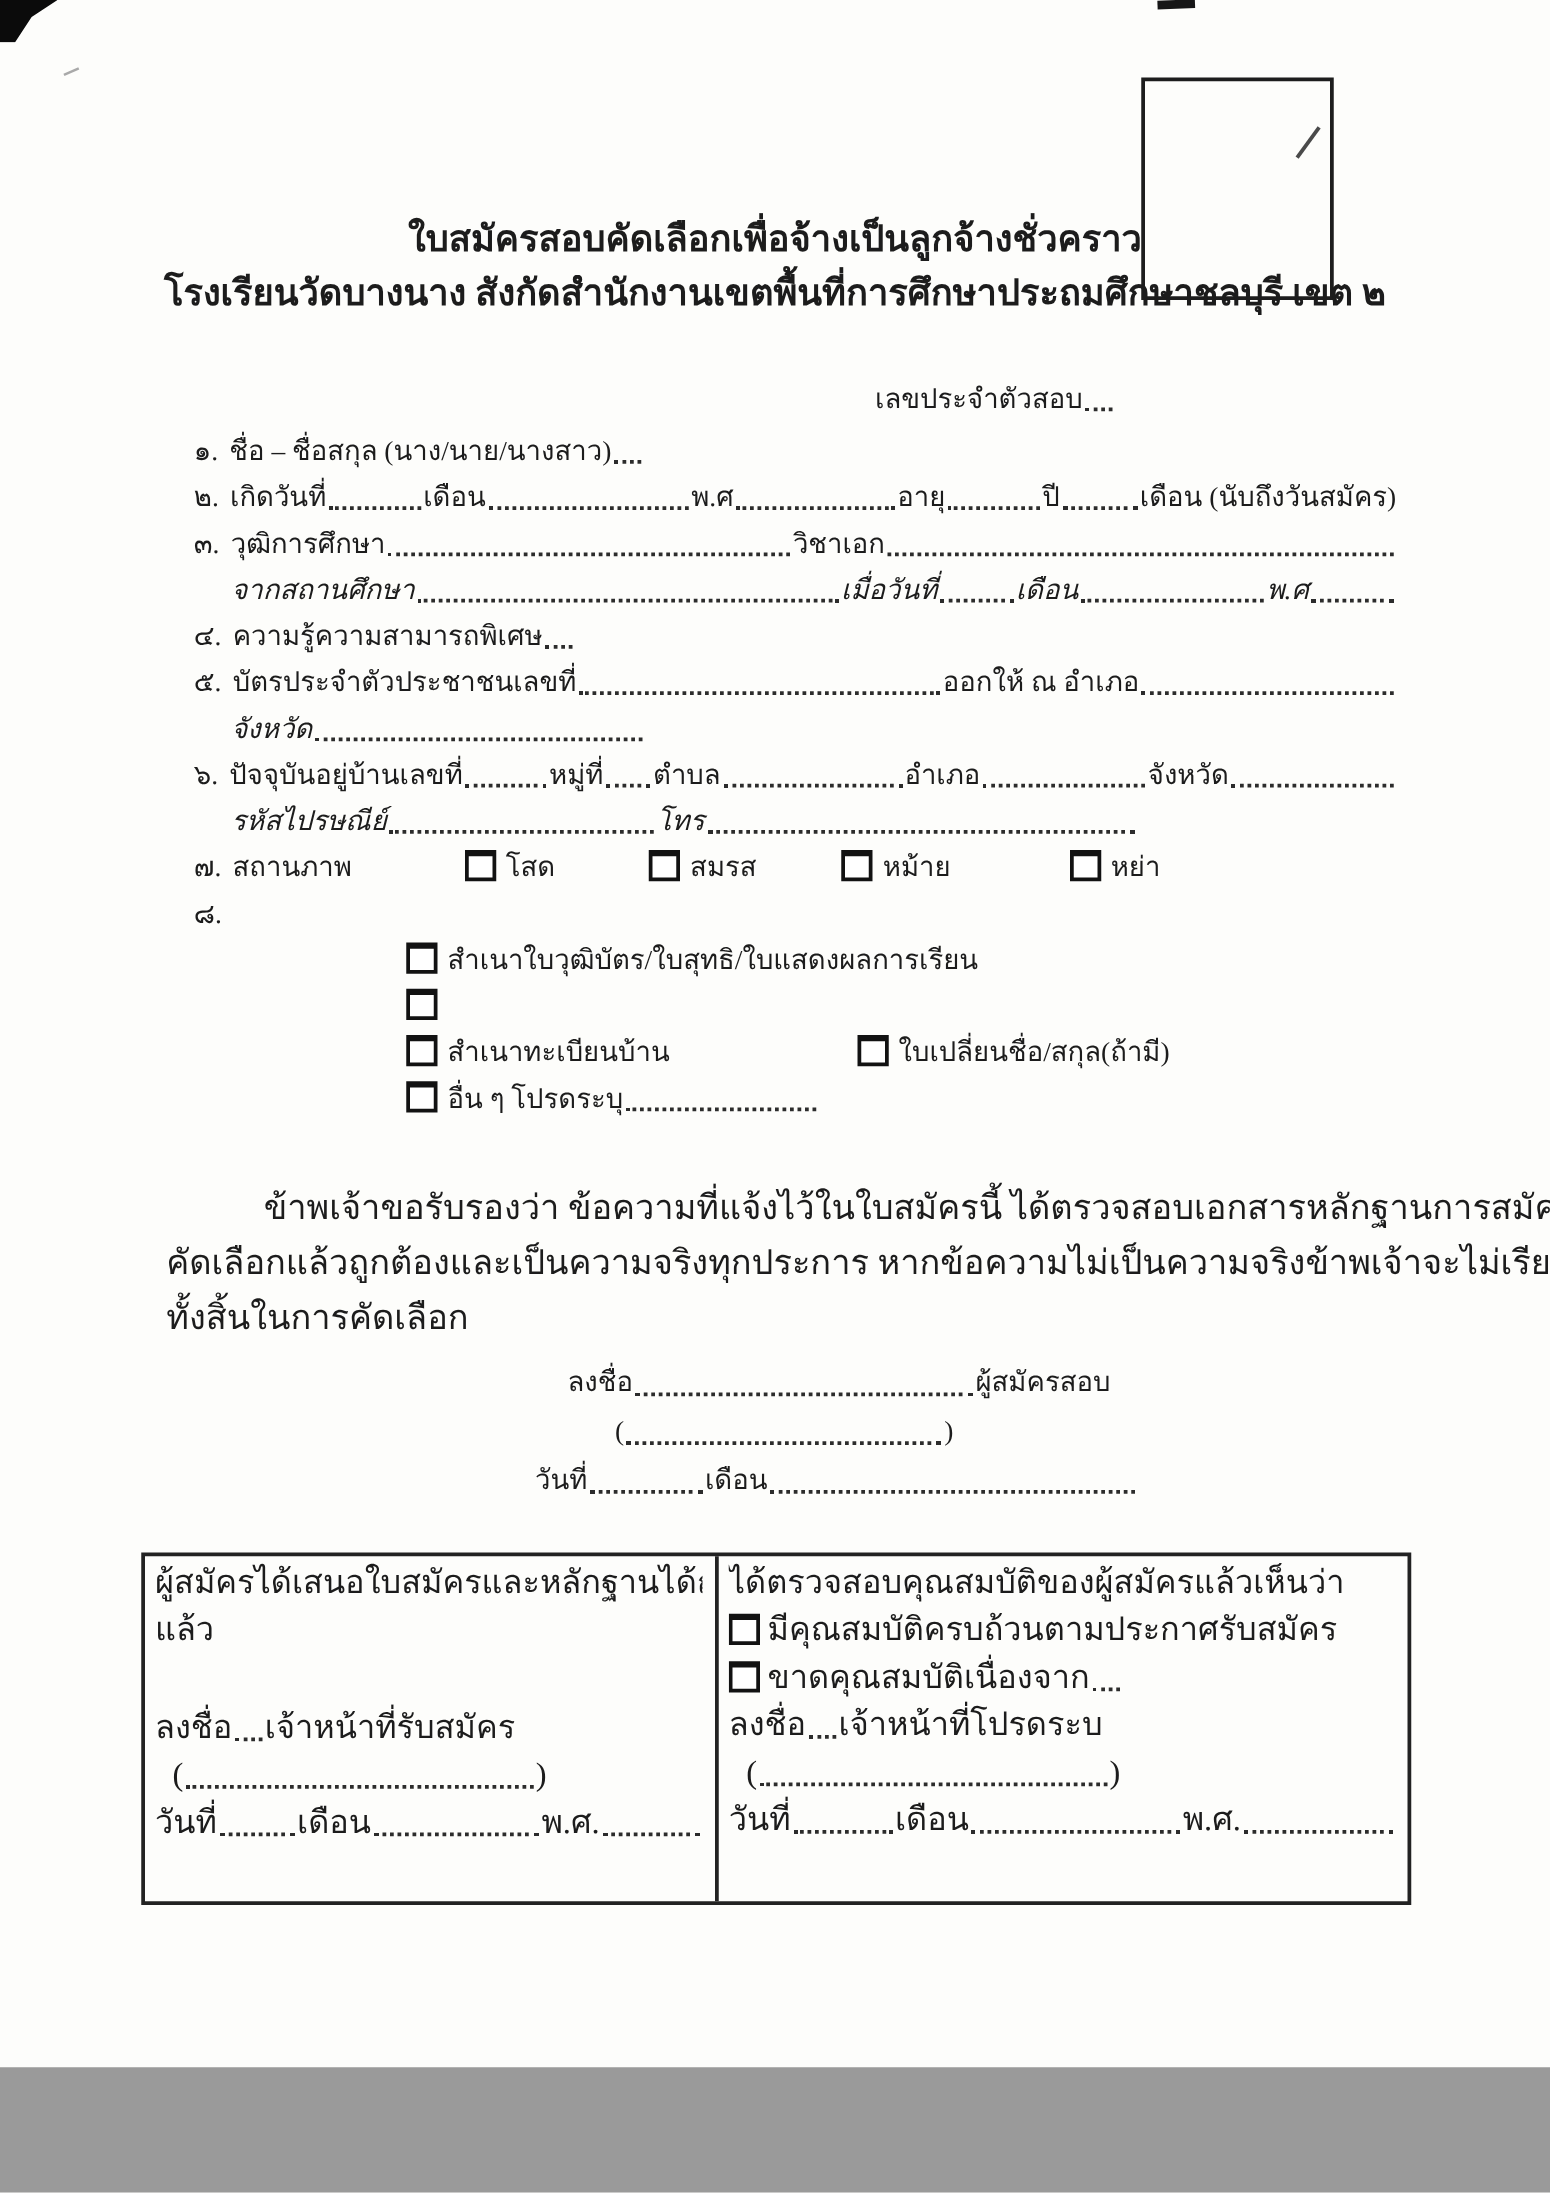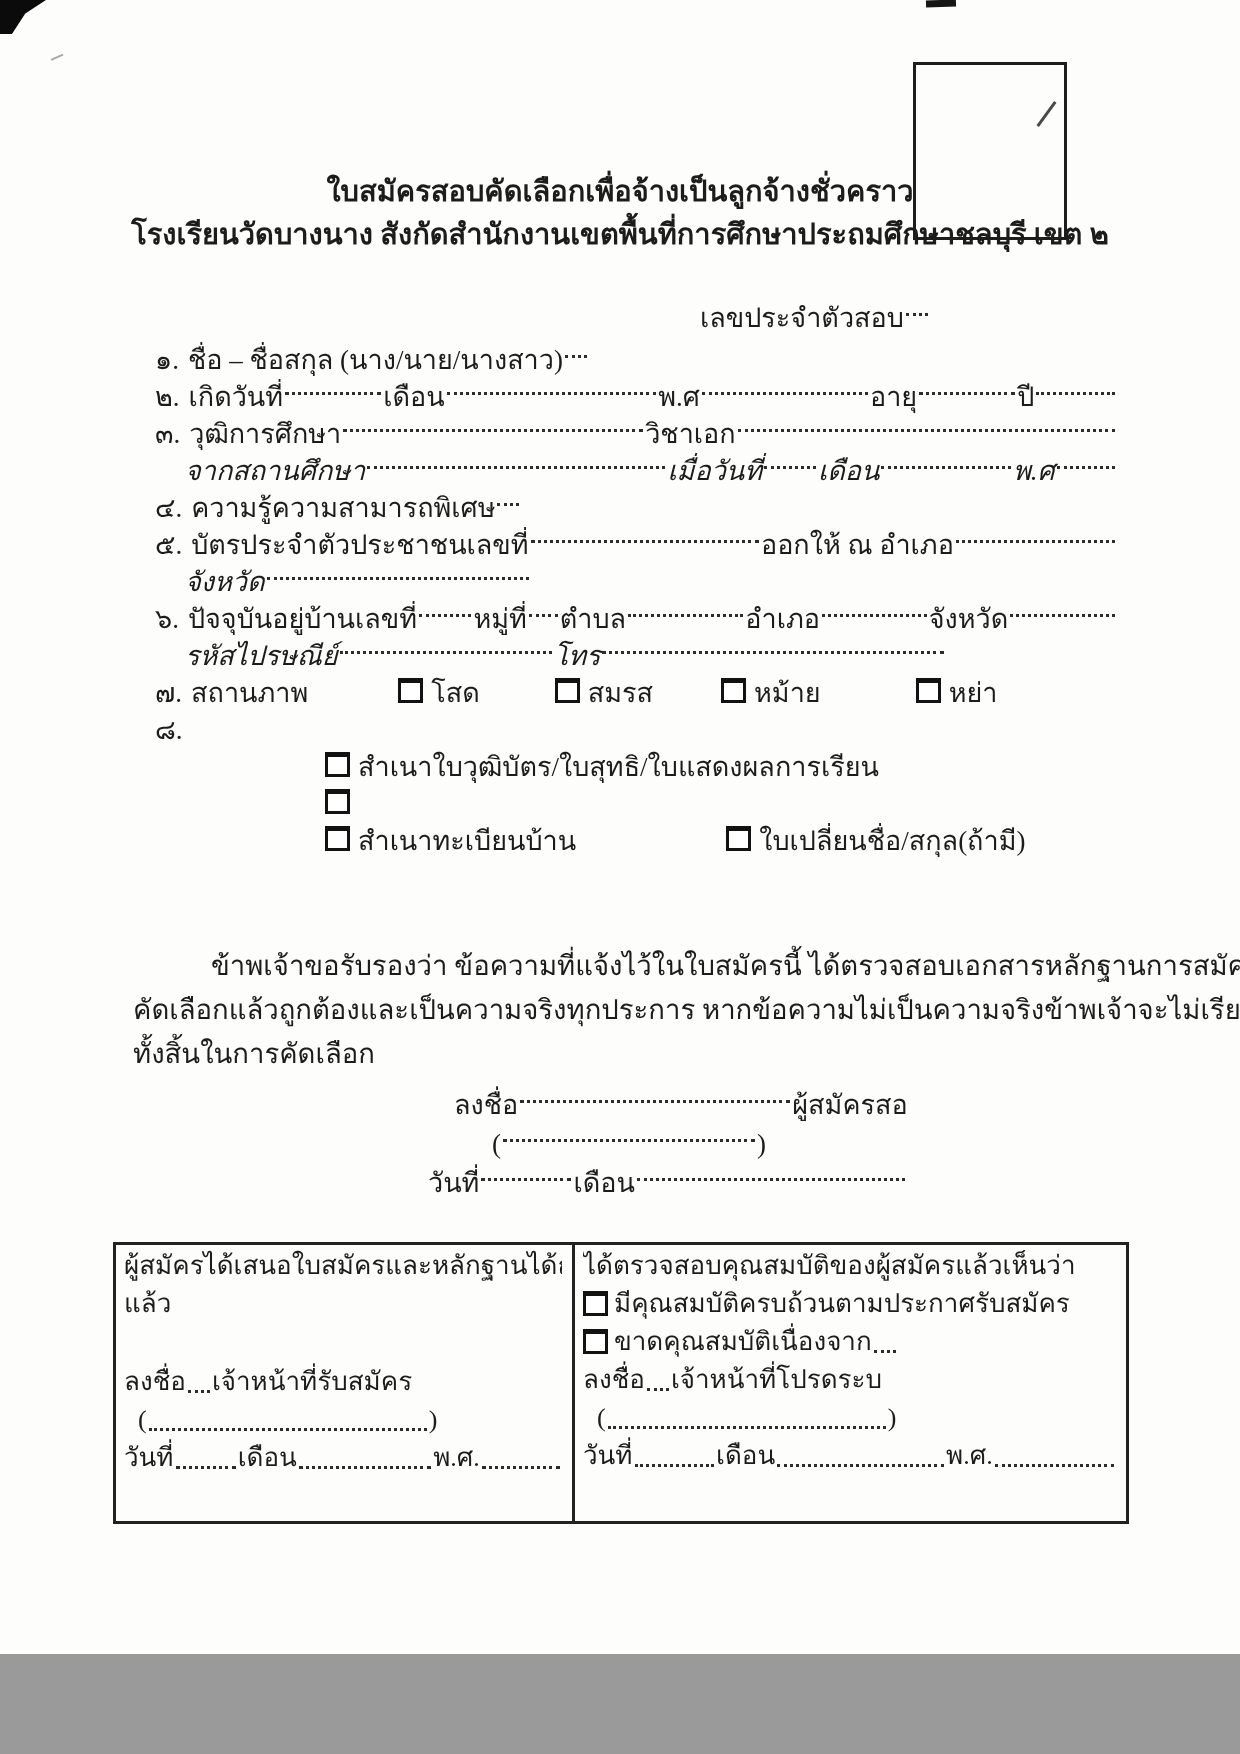--- a/index.html
+++ b/index.html
@@ -11,21 +11,21 @@
   .speck{position:absolute;left:52px;top:56px;width:13px;height:7px;border-top:2px solid #a9a9a9;transform:rotate(-24deg);}
   .blot-tr{position:absolute;left:926px;top:0;width:30px;height:7px;background:#161616;transform:rotate(-2deg);}
   
   .photo-box{position:absolute;left:913px;top:62px;width:148px;height:172px;border:3px solid #1d1d1d;background:#fdfdfb;}
   .pen-mark{position:absolute;right:16px;top:34px;width:3px;height:30px;background:#4a4a4a;transform:rotate(36deg);}
   
   .title{position:absolute;left:0;width:100%;text-align:center;font-size:29px;font-weight:600;white-space:nowrap;}
   .t1{top:168px;}
   .t2{top:211px;}
   
-  .row{display:flex;align-items:center;height:37px;font-size:27px;line-height:37px;white-space:nowrap;overflow:hidden;}
+  .row{display:flex;align-items:flex-end;height:37px;font-size:22px;line-height:37px;white-space:nowrap;overflow:hidden;}
   .row span{flex:0 0 auto;}
   .lead{border-bottom:3px dotted #2c2c2c;margin:0 2px 8px 2px;min-width:22px;}
   .fx{flex:1 1 auto;}
   .num{margin-right:9px;}
   .exam-row{position:absolute;left:700px;top:300px;width:302px;}
   .form-body{position:absolute;left:155px;top:342px;width:962px;}
   .cont{padding-left:30px;font-style:italic;}
   .docline{padding-left:170px;}
   .checkbox{display:inline-block;flex:0 0 auto;width:19px;height:17px;border:3px solid #121212;border-top-width:5px;
             background:#fff;margin:0 8px 7px 0;}
@@ -89,20 +89,21 @@
       <span>เกิดวันที่</span>
       <span class="lead" style="flex:1.1 1 auto"></span>
       <span>เดือน</span>
       <span class="lead" style="flex:2.4 1 auto"></span>
       <span>พ.ศ</span>
       <span class="lead" style="flex:1.9 1 auto"></span>
       <span>อายุ</span>
       <span class="lead" style="flex:1.1 1 auto"></span>
       <span>ปี</span>
       <span class="lead" style="flex:0.9 1 auto"></span>
+      <span>เดือน (นับถึงวันสมัคร)</span>
     </div>
 
     <div class="row">
       <span class="num">๓.</span>
       <span>วุฒิการศึกษา</span>
       <span class="lead" style="flex:3.1 1 auto"></span>
       <span>วิชาเอก</span>
       <span class="lead" style="flex:3.9 1 auto"></span>
     </div>
 
@@ -183,20 +184,25 @@
       <span class="checkbox"></span>
     </div>
 
     <div class="row docline">
       <span class="checkbox"></span>
       <span>สำเนาทะเบียนบ้าน</span>
       <span class="checkbox dgap"></span>
       <span>ใบเปลี่ยนชื่อ/สกุล(ถ้ามี)</span>
     </div>
 
+    <div class="row docline">
+      <span class="checkbox"></span>
+      <span>อื่น ๆ โปรดระบุ</span>
+      <span class="lead" style="width:152px"></span>
+    </div>
 
   </div>
 
   <div class="declaration">
     <div class="dline ind1">ข้าพเจ้าขอรับรองว่า ข้อความที่แจ้งไว้ในใบสมัครนี้ ได้ตรวจสอบเอกสารหลักฐานการสมัครเข้ารับ</div>
     <div class="dline">คัดเลือกแล้วถูกต้องและเป็นความจริงทุกประการ หากข้อความไม่เป็นความจริงข้าพเจ้าจะไม่เรียกสิทธิใด ๆ</div>
     <div class="dline">ทั้งสิ้นในการคัดเลือก</div>
   </div>
 
   <div class="sig-block">

